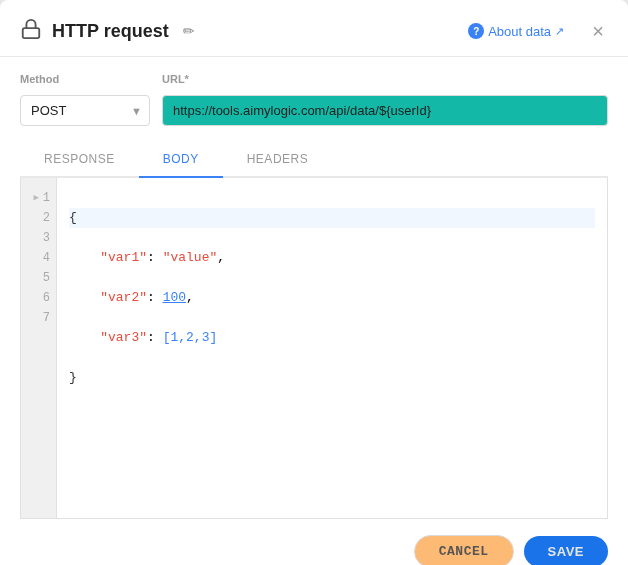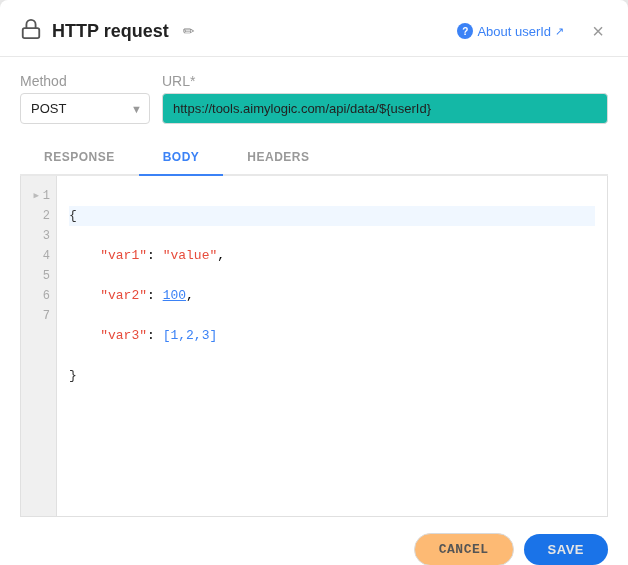--- a/index.html
+++ b/index.html
@@ -89,24 +89,24 @@
       gap: 12px;
       margin-bottom: 16px;
     }
     .field-group {
       display: flex;
       flex-direction: column;
     }
     .field-group.method { width: 130px; }
     .field-group.url { flex: 1; }
     .field-label {
-      font-size: 14px;
+      font-size: 11px;
       color: #999;
-      margin-bottom: 4px;
-      font-weight: 400;
+      margin-bottom: 10px;
+      font-weight: 700;
     }
     .field-input {
       border: 1px solid #d9d9d9;
       border-radius: 4px;
       padding: 7px 10px;
       font-size: 13px;
       color: #222;
       background: #14b8a6;
       outline: none;
     }
@@ -135,21 +135,21 @@
       pointer-events: none;
     }
     .tabs {
       display: flex;
       border-bottom: 2px solid #e8e8e8;
       margin-bottom: 0;
     }
     .tab {
       padding: 10px 24px;
       font-size: 12px;
-      font-weight: 700;
+      font-weight: 400;
       color: #999;
       cursor: pointer;
       letter-spacing: 0.5px;
       border-bottom: 2px solid transparent;
       margin-bottom: -2px;
       text-transform: uppercase;
     }
     .tab.active {
       color: #3b82f6;
       border-bottom: 2px solid #3b82f6;
@@ -249,21 +249,21 @@
           <rect x="3" y="11" width="18" height="11" rx="2" ry="2"></rect>
           <path d="M7 11V7a5 5 0 0 1 10 0v4"></path>
         </svg>
       </span>
       <span class="modal-title">HTTP request</span>
       <span class="edit-icon">✏</span>
     </div>
     <div class="header-right">
       <a class="about-block-link">
         <span class="info-icon">?</span>
-        <span>About userId</span>
+        <span>About data</span>
         <span style="font-size:11px;">↗</span>
       </a>
       <button class="close-btn">×</button>
     </div>
   </div>
 
   <div class="modal-body">
 
     <div class="fields-row">
       <div class="field-group method">

